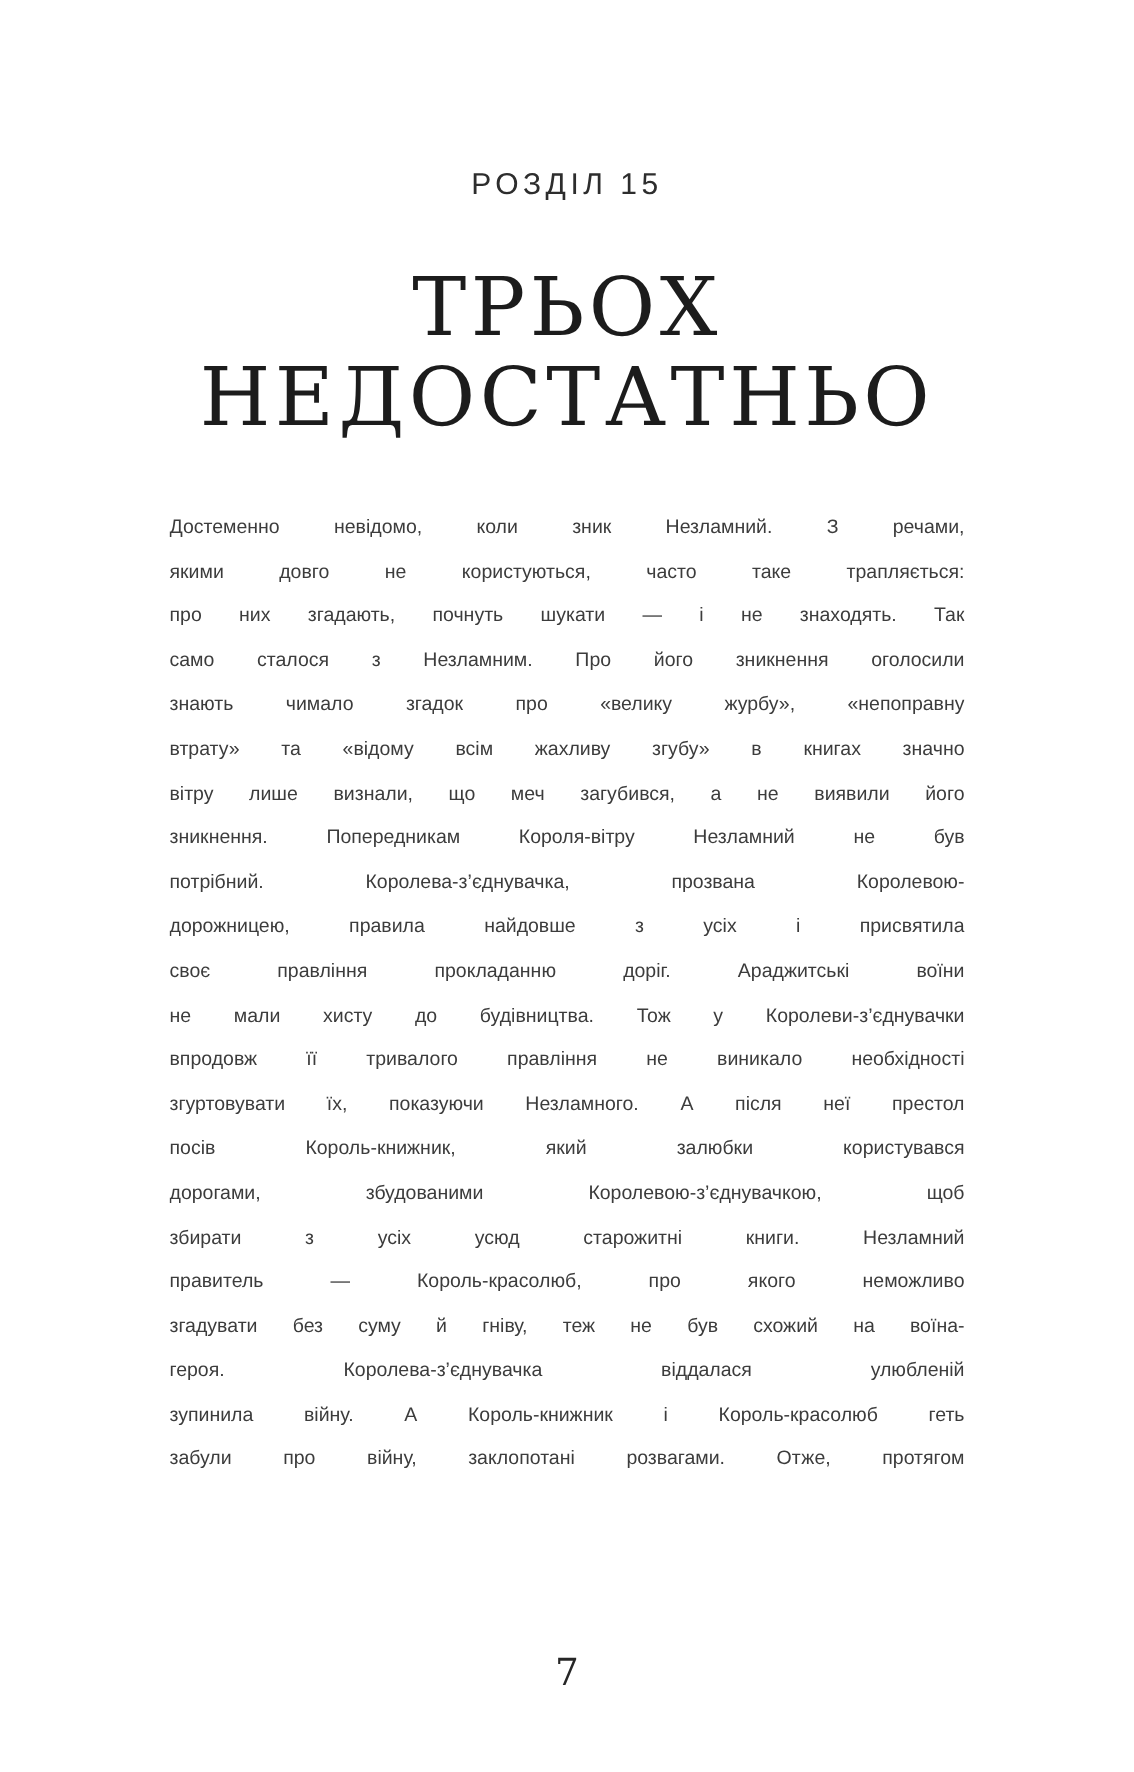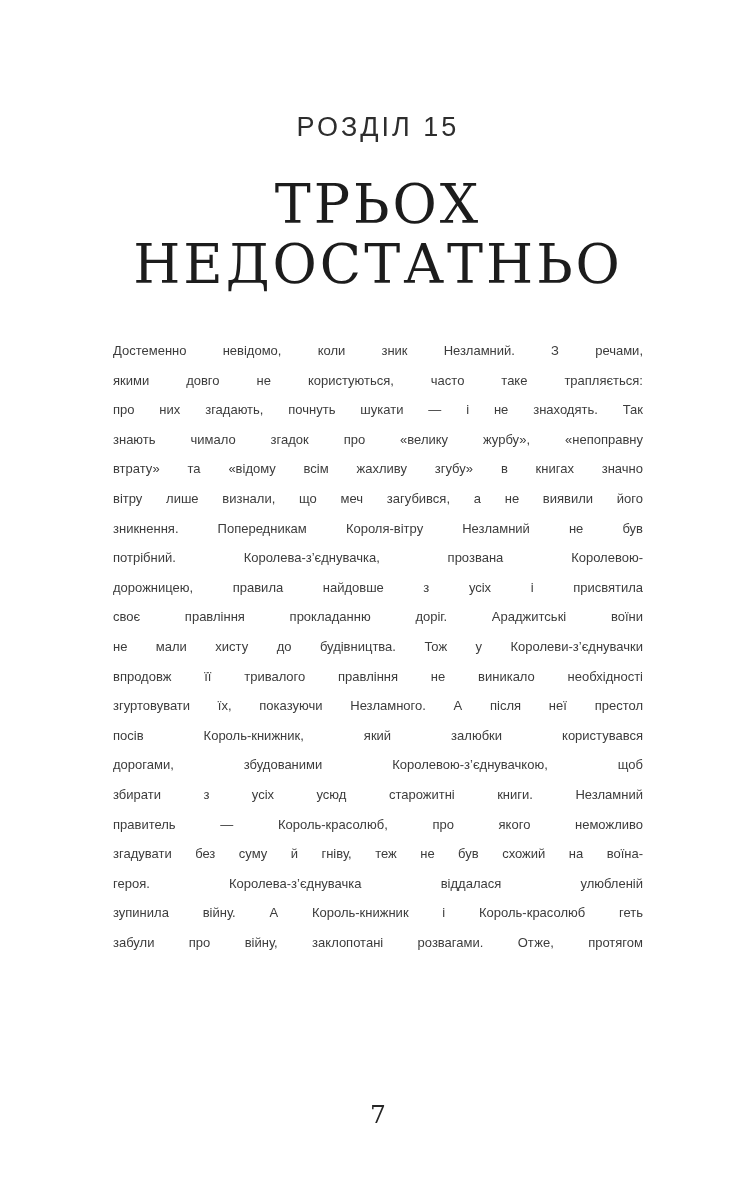--- a/index.html
+++ b/index.html
@@ -10,21 +10,21 @@
     background: #ffffff;
     overflow: hidden;
     font-family: "Liberation Sans", sans-serif;
   }
   .chapter-label {
     position: absolute;
     top: 112px;
     left: 0;
     width: 100%;
     text-align: center;
-    font-size: 27px;
+    font-size: 20px;
     font-weight: 400;
     letter-spacing: 3px;
     color: #2d2d2d;
   }
   .chapter-title {
     position: absolute;
     top: 175px;
     left: 0;
     width: 100%;
     text-align: center;
@@ -70,20 +70,21 @@
 
   <div class="chapter-title">
     <div>ТРЬОХ</div>
     <div>НЕДОСТАТНЬО</div>
   </div>
 
   <div class="body-text">
     <div class="line">Достеменно невідомо, коли зник Незламний. З речами,</div>
     <div class="line">якими довго не користуються, часто таке трапляється:</div>
     <div class="line">про них згадають, почнуть шукати — і не знаходять. Так</div>
+    <div class="line">само сталося з Незламним. Про його зникнення оголосили</div>
     <div class="line">знають чимало згадок про «велику журбу», «непоправну</div>
     <div class="line">втрату» та «відому всім жахливу згубу» в книгах значно</div>
     <div class="line">вітру лише визнали, що меч загубився, а не виявили його</div>
     <div class="line">зникнення. Попередникам Короля-вітру Незламний не був</div>
     <div class="line">потрібний. Королева-з’єднувачка, прозвана Королевою-</div>
     <div class="line">дорожницею, правила найдовше з усіх і присвятила</div>
     <div class="line">своє правління прокладанню доріг. Араджитські воїни</div>
     <div class="line">не мали хисту до будівництва. Тож у Королеви-з’єднувачки</div>
     <div class="line">впродовж її тривалого правління не виникало необхідності</div>
     <div class="line">згуртовувати їх, показуючи Незламного. А після неї престол</div>

